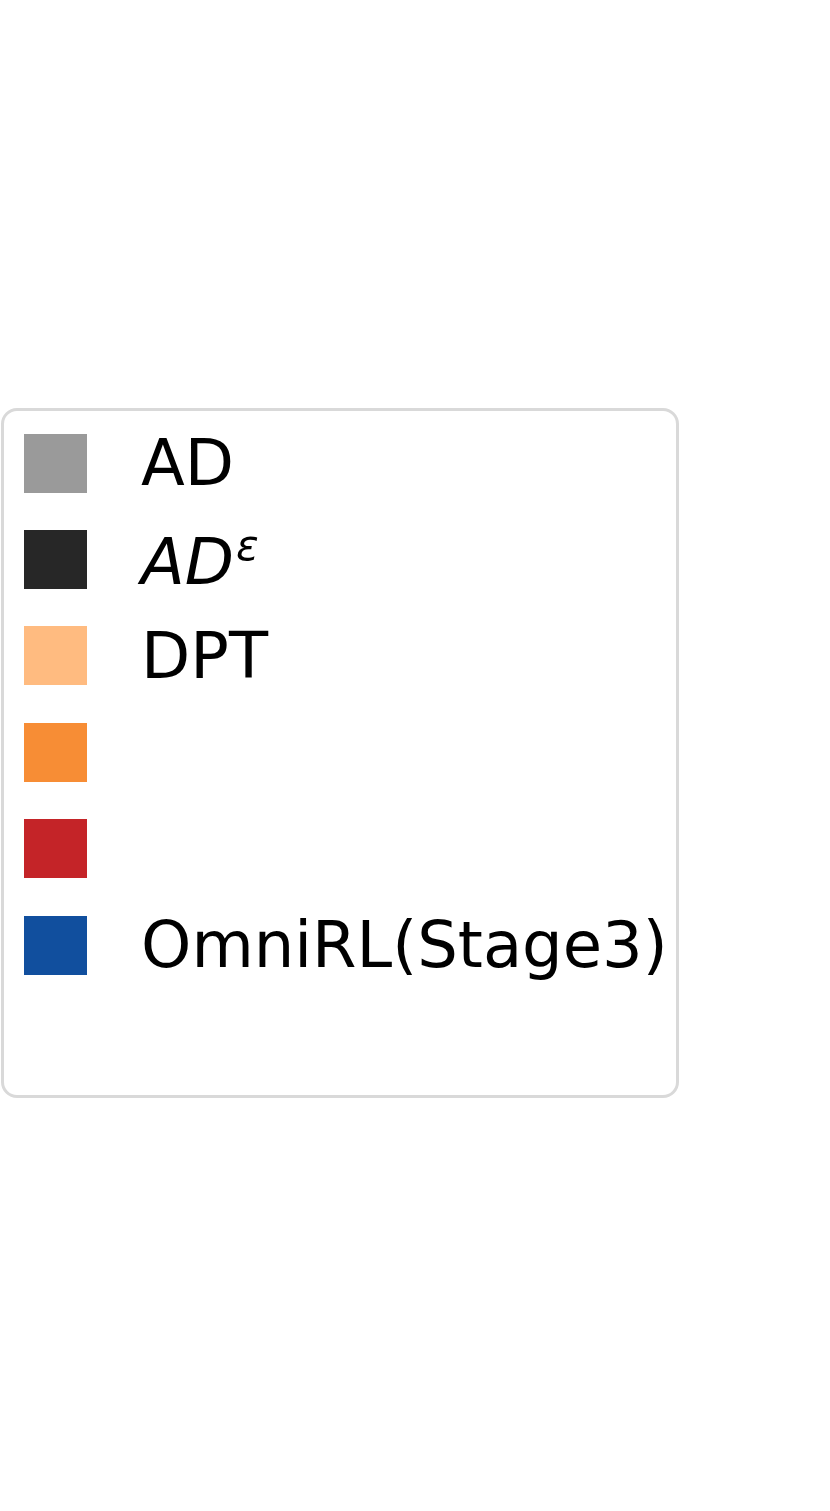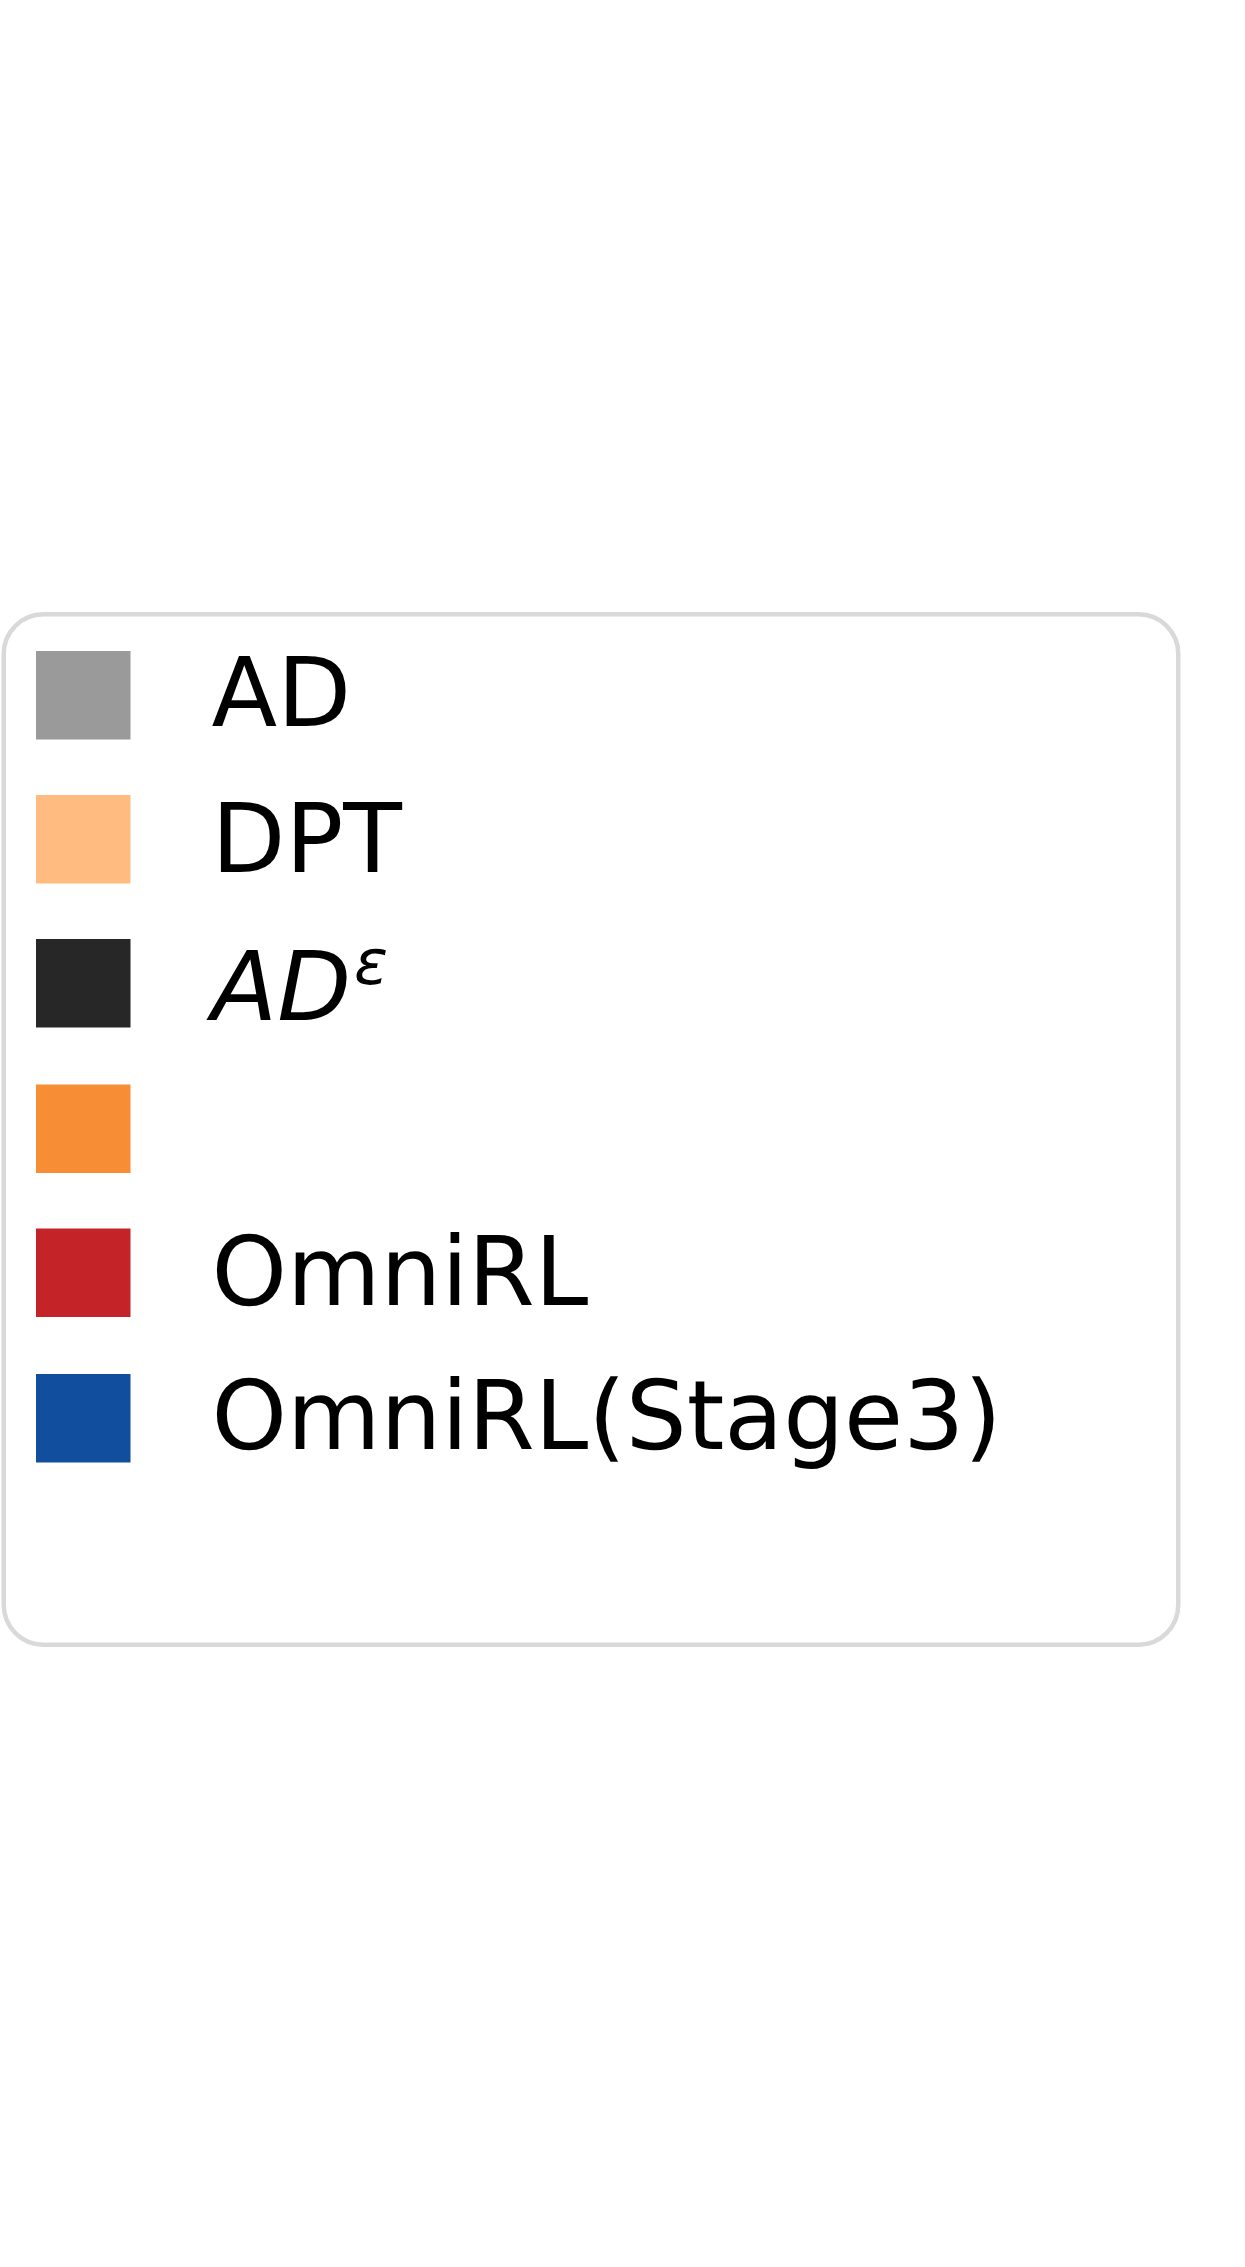--- a/index.html
+++ b/index.html
@@ -12,26 +12,26 @@
     width: 830px;
     height: 1511px;
     background: #ffffff;
     font-family: "DejaVu Sans", sans-serif;
     overflow: hidden;
   }
   .legend-box {
     position: absolute;
     left: 1px;
     top: 408px;
-    width: 786px;
+    width: 678px;
     height: 690px;
     box-sizing: border-box;
     background: #ffffff;
     border: 3px solid #d9d9d9;
-    border-radius: 28px;
+    border-radius: 16px;
     padding-top: 4px;
   }
   .legend-row {
     display: flex;
     align-items: center;
     height: 96.4px;
     padding-left: 20px;
   }
   .swatch {
     width: 63px;
@@ -58,36 +58,35 @@
 <body>
 
 <div class="canvas">
   <div class="legend-box" id="legend-box">
   <div class="legend-row">
     <span class="swatch" style="background: rgb(154, 154, 154);"></span>
     <span class="label"><span class="part-normal">AD</span></span>
   </div>
 
   <div class="legend-row">
-    <span class="swatch" style="background: rgb(255, 187, 128);"></span>
-    <span class="label"><span class="part-normal">DPT</span></span>
+    <span class="swatch" style="background: rgb(39, 39, 39);"></span>
+    <span class="label"><span class="part-italic">AD</span><sup class="part-sup-italic">ε</sup></span>
   </div>
 
   <div class="legend-row">
-    <span class="swatch" style="background: rgb(39, 39, 39);"></span>
-    <span class="label"><span class="part-italic">AD</span><sup class="part-sup-italic">ε</sup></span>
+    <span class="swatch" style="background: rgb(255, 187, 128);"></span>
+    <span class="label"><span class="part-normal">DPT</span></span>
   </div>
 
   <div class="legend-row">
     <span class="swatch" style="background: rgb(247, 141, 53);"></span>
   </div>
 
   <div class="legend-row">
     <span class="swatch" style="background: rgb(196, 36, 40);"></span>
-    <span class="label"><span class="part-normal">OmniRL</span></span>
   </div>
 
 
   <div class="legend-row">
     <span class="swatch" style="background: rgb(17, 79, 158);"></span>
     <span class="label"><span class="part-normal">OmniRL(Stage3)</span></span>
   </div>
 </div>
 </div>
 

